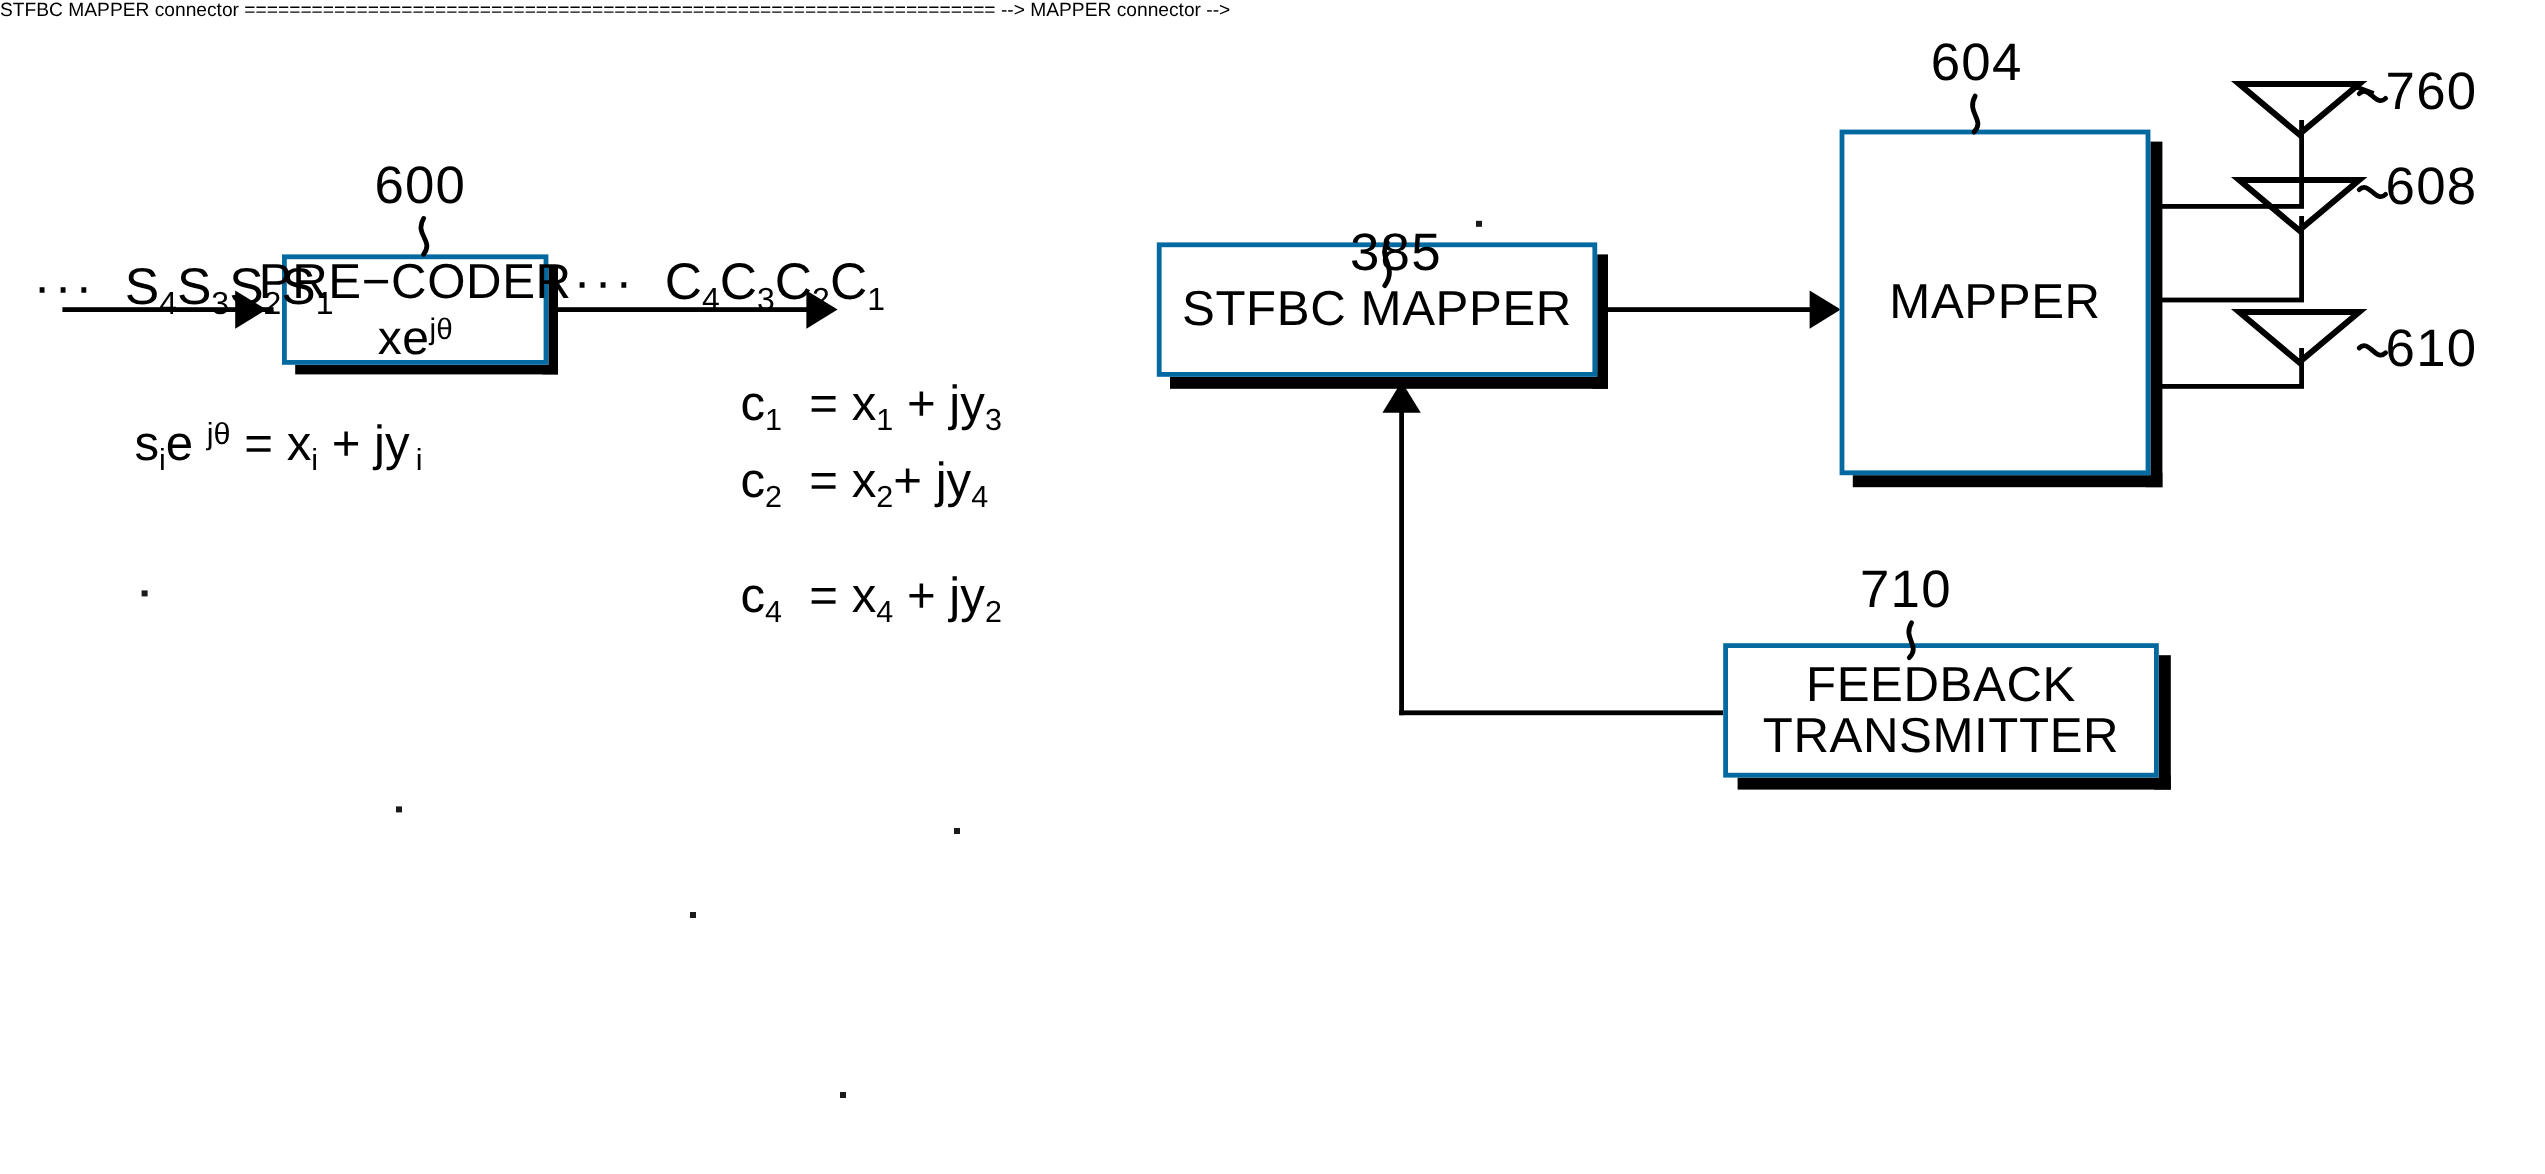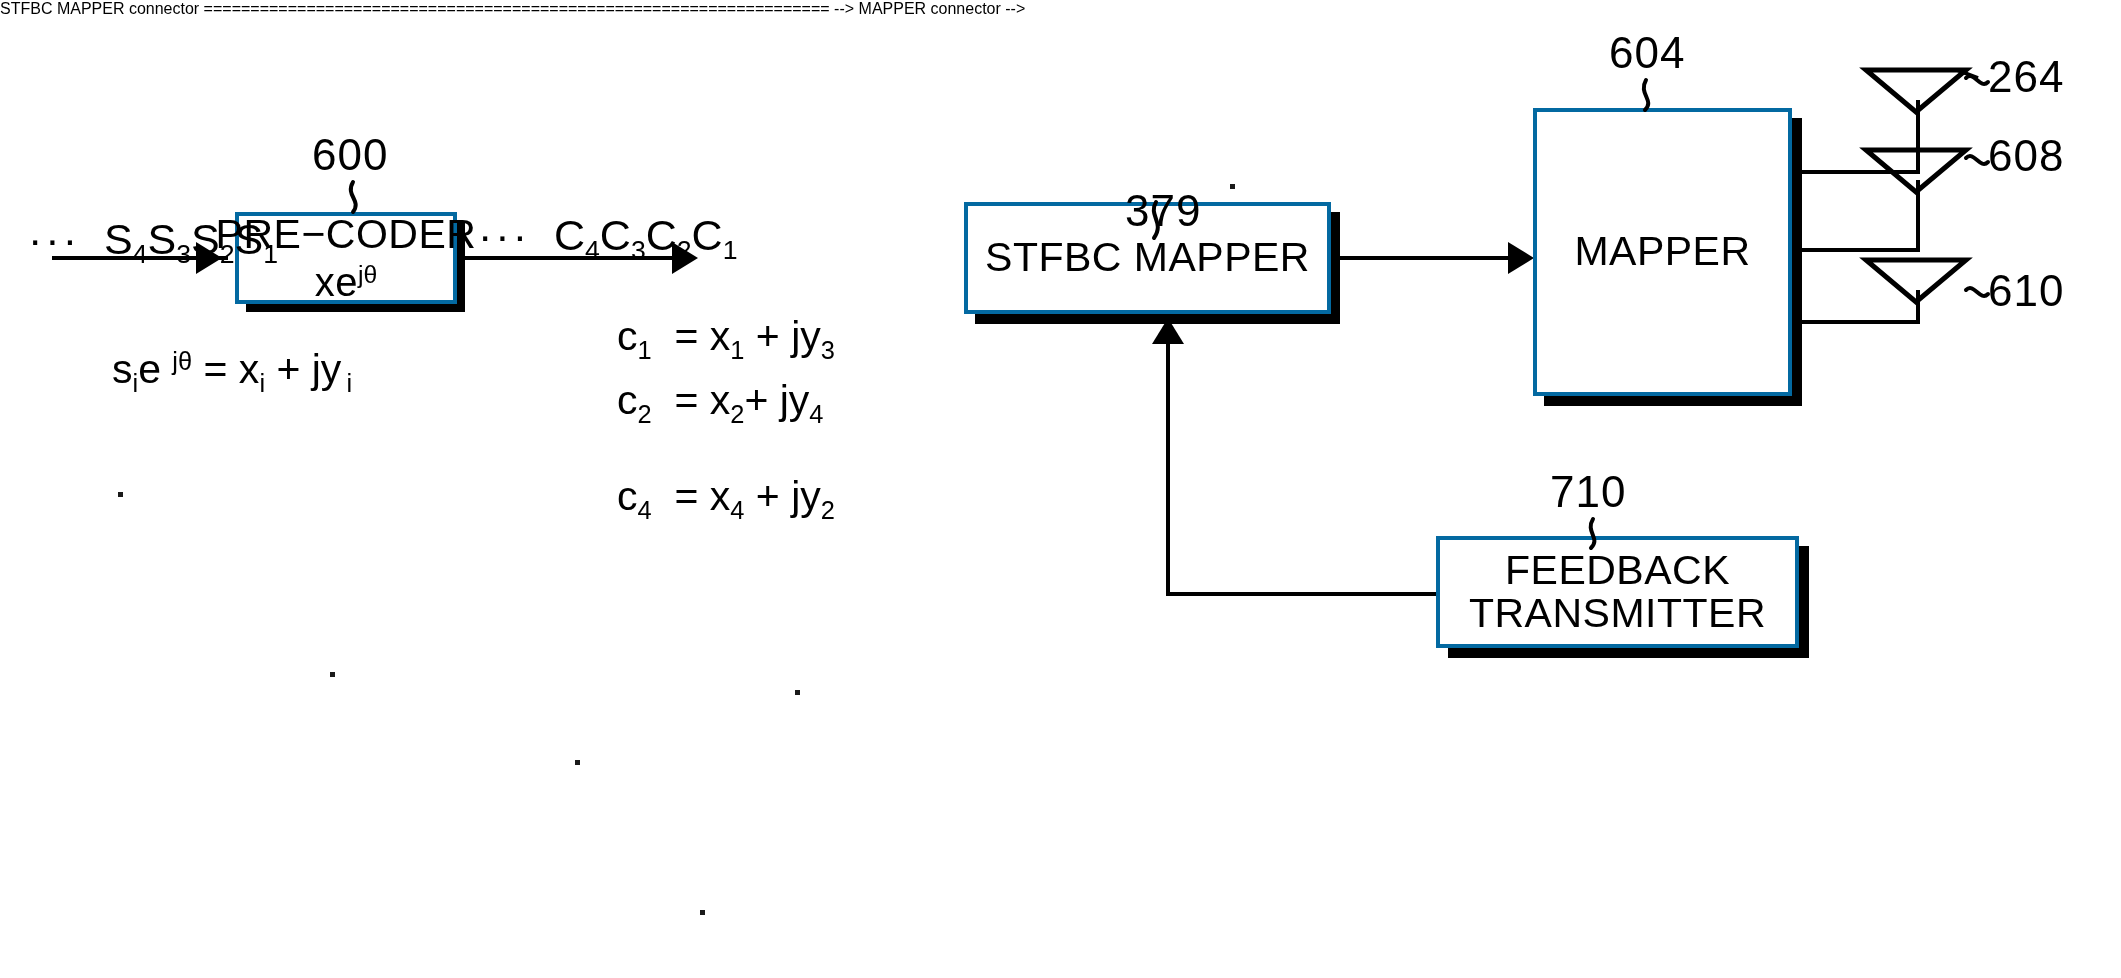--- a/index.html
+++ b/index.html
@@ -145,21 +145,21 @@
     c<sub>1</sub> &nbsp;= x<sub>1</sub> + jy<sub>3</sub>
   </div>
   <div class="ftext eq-row" style="left:617px;top:380px;">
     c<sub>2</sub> &nbsp;= x<sub>2</sub>+ jy<sub>4</sub>
   </div>
   <div class="ftext eq-row" style="left:617px;top:476px;">
     c<sub>4</sub> &nbsp;= x<sub>4</sub> + jy<sub>2</sub>
   </div>
 
   
-  <div class="refnum" style="left:1125px;top:186px;">379</div>
+  <div class="refnum" style="left:1125px;top:186px;">385</div>
 
   <div class="shadow" style="left:1327px;top:212px;width:13px;height:112px;"></div>
   <div class="shadow" style="left:975px;top:312px;width:365px;height:12px;"></div>
 
   <div class="block" style="left:964px;top:202px;width:367px;height:112px;">
     <div class="block-label">STFBC MAPPER</div>
   </div>
 
     MAPPER connector --&gt;
   <div class="hline" style="left:1338px;top:256px;width:180px;"></div>
@@ -182,21 +182,21 @@
 
   
   <div class="hline" style="left:1798px;top:248px;width:122px;"></div>
   <div class="vline" style="left:1916px;top:180px;height:70px;"></div>
 
   
   <div class="hline" style="left:1798px;top:320px;width:122px;"></div>
   <div class="vline" style="left:1916px;top:290px;height:32px;"></div>
 
   
-  <div class="refnum" style="left:1988px;top:52px;">264</div>
+  <div class="refnum" style="left:1988px;top:52px;">760</div>
   <div class="refnum" style="left:1988px;top:131px;">608</div>
   <div class="refnum" style="left:1988px;top:266px;">610</div>
 
   
   <div class="arrowhead up" style="left:1152px;top:318px;"></div>
   <div class="vline" style="left:1166px;top:342px;height:254px;"></div>
   <div class="hline" style="left:1166px;top:592px;width:270px;"></div>
 
   
   <div class="refnum" style="left:1550px;top:467px;">710</div>

